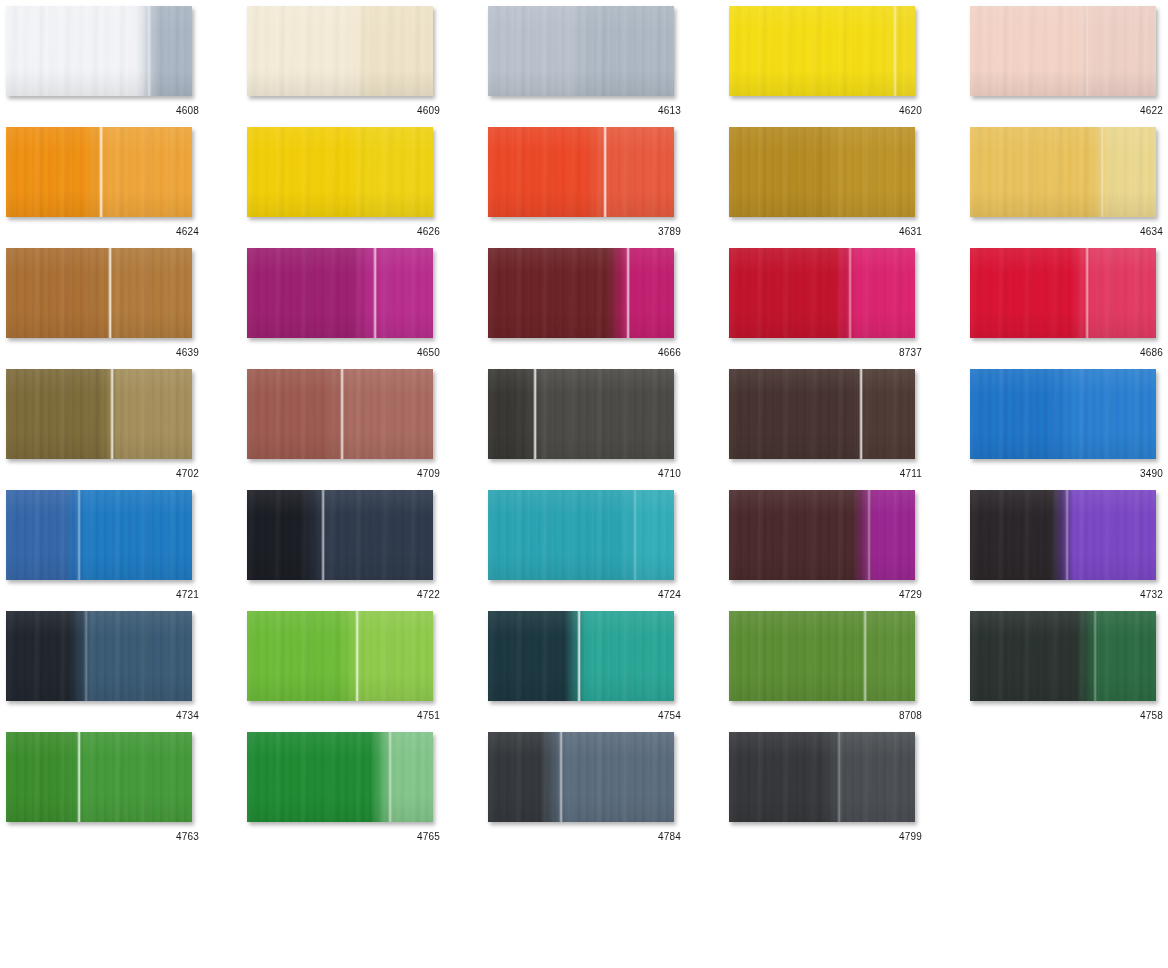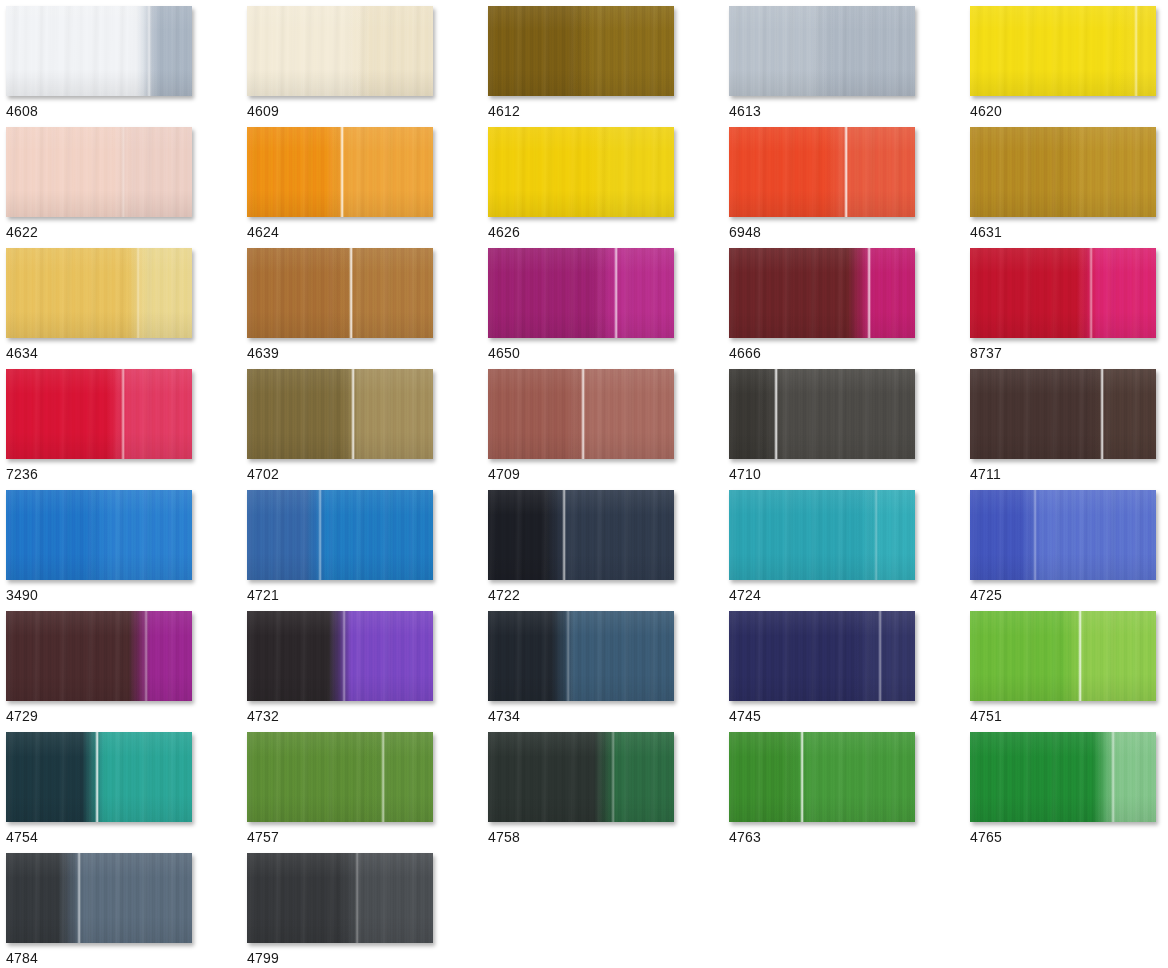--- a/index.html
+++ b/index.html
@@ -95,22 +95,22 @@
       rgba(255,255,255,0.80) 45%,
       rgba(255,255,255,0.95) 55%,
       rgba(255,255,255,0.0) 100%);
     filter: blur(0.6px);
   }
   .swatch-label {
     position: absolute;
     left: 0;
     top: 98px;
     width: 193px;
-    text-align: left;
-    font-size: 14px;
+    text-align: right;
+    font-size: 10px;
     color: #1a1a1a;
     font-family: "Liberation Sans", sans-serif;
     letter-spacing: 0.2px;
     line-height: 14px;
     white-space: nowrap;
   }
 </style>
 </head>
 <body>
 
@@ -129,29 +129,20 @@
       <div class="swatch-chip">
         <div class="chip-base" style="background: linear-gradient(90deg, rgb(244, 236, 216) 0%, rgb(244, 236, 216) 54%, rgb(239, 228, 201) 66%, rgb(239, 228, 201) 100%);"></div>
         <div class="chip-shade"></div>
         <div class="chip-striate"></div>
         <div class="chip-striate2"></div>
       </div>
       <div class="swatch-label">4609</div>
     </div>
     <div class="swatch-cell">
       <div class="swatch-chip">
-        <div class="chip-base" style="background: linear-gradient(90deg, rgb(122, 93, 20) 0%, rgb(122, 93, 20) 44%, rgb(138, 108, 26) 56%, rgb(138, 108, 26) 100%);"></div>
-        <div class="chip-shade"></div>
-        <div class="chip-striate"></div>
-        <div class="chip-striate2"></div>
-      </div>
-      <div class="swatch-label">4612</div>
-    </div>
-    <div class="swatch-cell">
-      <div class="swatch-chip">
         <div class="chip-base" style="background: linear-gradient(90deg, rgb(185, 194, 204) 0%, rgb(185, 194, 204) 44%, rgb(174, 184, 196) 56%, rgb(174, 184, 196) 100%);"></div>
         <div class="chip-shade"></div>
         <div class="chip-striate"></div>
         <div class="chip-striate2"></div>
       </div>
       <div class="swatch-label">4613</div>
     </div>
     <div class="swatch-cell">
       <div class="swatch-chip">
         <div class="chip-base" style="background: linear-gradient(90deg, rgb(245, 222, 20) 0%, rgb(245, 222, 20) 78%, rgb(243, 220, 32) 90%, rgb(243, 220, 32) 100%);"></div>
@@ -192,21 +183,21 @@
       <div class="swatch-label">4626</div>
     </div>
     <div class="swatch-cell">
       <div class="swatch-chip">
         <div class="chip-base" style="background: linear-gradient(90deg, rgb(236, 72, 39) 0%, rgb(236, 72, 39) 51%, rgb(232, 90, 62) 63%, rgb(232, 90, 62) 100%);"></div>
         <div class="chip-shade"></div>
         <div class="chip-striate"></div>
         <div class="chip-striate2"></div>
         <div class="chip-streak" style="left: 62%; opacity: 0.95;"></div>
       </div>
-      <div class="swatch-label">6948</div>
+      <div class="swatch-label">3789</div>
     </div>
     <div class="swatch-cell">
       <div class="swatch-chip">
         <div class="chip-base" style="background: linear-gradient(90deg, rgb(181, 138, 34) 0%, rgb(181, 138, 34) 49%, rgb(189, 147, 41) 61%, rgb(189, 147, 41) 100%);"></div>
         <div class="chip-shade"></div>
         <div class="chip-striate"></div>
         <div class="chip-striate2"></div>
       </div>
       <div class="swatch-label">4631</div>
     </div>
@@ -261,21 +252,21 @@
       <div class="swatch-label">8737</div>
     </div>
     <div class="swatch-cell">
       <div class="swatch-chip">
         <div class="chip-base" style="background: linear-gradient(90deg, rgb(217, 19, 52) 0%, rgb(217, 19, 52) 54%, rgb(226, 58, 98) 66%, rgb(226, 58, 98) 100%);"></div>
         <div class="chip-shade"></div>
         <div class="chip-striate"></div>
         <div class="chip-striate2"></div>
         <div class="chip-streak" style="left: 62%; opacity: 0.6;"></div>
       </div>
-      <div class="swatch-label">7236</div>
+      <div class="swatch-label">4686</div>
     </div>
     <div class="swatch-cell">
       <div class="swatch-chip">
         <div class="chip-base" style="background: linear-gradient(90deg, rgb(124, 106, 58) 0%, rgb(124, 106, 58) 50%, rgb(164, 143, 92) 62%, rgb(164, 143, 92) 100%);"></div>
         <div class="chip-shade"></div>
         <div class="chip-striate"></div>
         <div class="chip-striate2"></div>
         <div class="chip-streak" style="left: 56%; opacity: 0.9;"></div>
       </div>
       <div class="swatch-label">4702</div>
@@ -344,30 +335,20 @@
         <div class="chip-base" style="background: linear-gradient(90deg, rgb(43, 163, 178) 0%, rgb(43, 163, 178) 69%, rgb(51, 173, 185) 81%, rgb(51, 173, 185) 100%);"></div>
         <div class="chip-shade"></div>
         <div class="chip-striate"></div>
         <div class="chip-striate2"></div>
         <div class="chip-streak" style="left: 78%; opacity: 0.3;"></div>
       </div>
       <div class="swatch-label">4724</div>
     </div>
     <div class="swatch-cell">
       <div class="swatch-chip">
-        <div class="chip-base" style="background: linear-gradient(90deg, rgb(66, 85, 189) 0%, rgb(66, 85, 189) 27%, rgb(91, 114, 207) 39%, rgb(91, 114, 207) 100%);"></div>
-        <div class="chip-shade"></div>
-        <div class="chip-striate"></div>
-        <div class="chip-striate2"></div>
-        <div class="chip-streak" style="left: 34%; opacity: 0.35;"></div>
-      </div>
-      <div class="swatch-label">4725</div>
-    </div>
-    <div class="swatch-cell">
-      <div class="swatch-chip">
         <div class="chip-base" style="background: linear-gradient(90deg, rgb(74, 42, 44) 0%, rgb(74, 42, 44) 66%, rgb(154, 38, 144) 78%, rgb(154, 38, 144) 100%);"></div>
         <div class="chip-shade"></div>
         <div class="chip-striate"></div>
         <div class="chip-striate2"></div>
         <div class="chip-streak" style="left: 74%; opacity: 0.4;"></div>
       </div>
       <div class="swatch-label">4729</div>
     </div>
     <div class="swatch-cell">
       <div class="swatch-chip">
@@ -384,30 +365,20 @@
         <div class="chip-base" style="background: linear-gradient(90deg, rgb(32, 38, 46) 0%, rgb(32, 38, 46) 34%, rgb(58, 90, 116) 46%, rgb(58, 90, 116) 100%);"></div>
         <div class="chip-shade"></div>
         <div class="chip-striate"></div>
         <div class="chip-striate2"></div>
         <div class="chip-streak" style="left: 42%; opacity: 0.3;"></div>
       </div>
       <div class="swatch-label">4734</div>
     </div>
     <div class="swatch-cell">
       <div class="swatch-chip">
-        <div class="chip-base" style="background: linear-gradient(90deg, rgb(43, 44, 94) 0%, rgb(43, 44, 94) 66%, rgb(51, 53, 102) 78%, rgb(51, 53, 102) 100%);"></div>
-        <div class="chip-shade"></div>
-        <div class="chip-striate"></div>
-        <div class="chip-striate2"></div>
-        <div class="chip-streak" style="left: 80%; opacity: 0.45;"></div>
-      </div>
-      <div class="swatch-label">4745</div>
-    </div>
-    <div class="swatch-cell">
-      <div class="swatch-chip">
         <div class="chip-base" style="background: linear-gradient(90deg, rgb(108, 187, 56) 0%, rgb(108, 187, 56) 49%, rgb(142, 203, 76) 61%, rgb(142, 203, 76) 100%);"></div>
         <div class="chip-shade"></div>
         <div class="chip-striate"></div>
         <div class="chip-striate2"></div>
         <div class="chip-streak" style="left: 58%; opacity: 0.85;"></div>
       </div>
       <div class="swatch-label">4751</div>
     </div>
     <div class="swatch-cell">
       <div class="swatch-chip">
@@ -420,21 +391,21 @@
       <div class="swatch-label">4754</div>
     </div>
     <div class="swatch-cell">
       <div class="swatch-chip">
         <div class="chip-base" style="background: linear-gradient(90deg, rgb(92, 140, 52) 0%, rgb(92, 140, 52) 62%, rgb(95, 143, 56) 74%, rgb(95, 143, 56) 100%);"></div>
         <div class="chip-shade"></div>
         <div class="chip-striate"></div>
         <div class="chip-striate2"></div>
         <div class="chip-streak" style="left: 72%; opacity: 0.6;"></div>
       </div>
-      <div class="swatch-label">4757</div>
+      <div class="swatch-label">8708</div>
     </div>
     <div class="swatch-cell">
       <div class="swatch-chip">
         <div class="chip-base" style="background: linear-gradient(90deg, rgb(43, 51, 48) 0%, rgb(43, 51, 48) 57%, rgb(44, 106, 66) 69%, rgb(44, 106, 66) 100%);"></div>
         <div class="chip-shade"></div>
         <div class="chip-striate"></div>
         <div class="chip-striate2"></div>
         <div class="chip-streak" style="left: 66%; opacity: 0.35;"></div>
       </div>
       <div class="swatch-label">4758</div>

